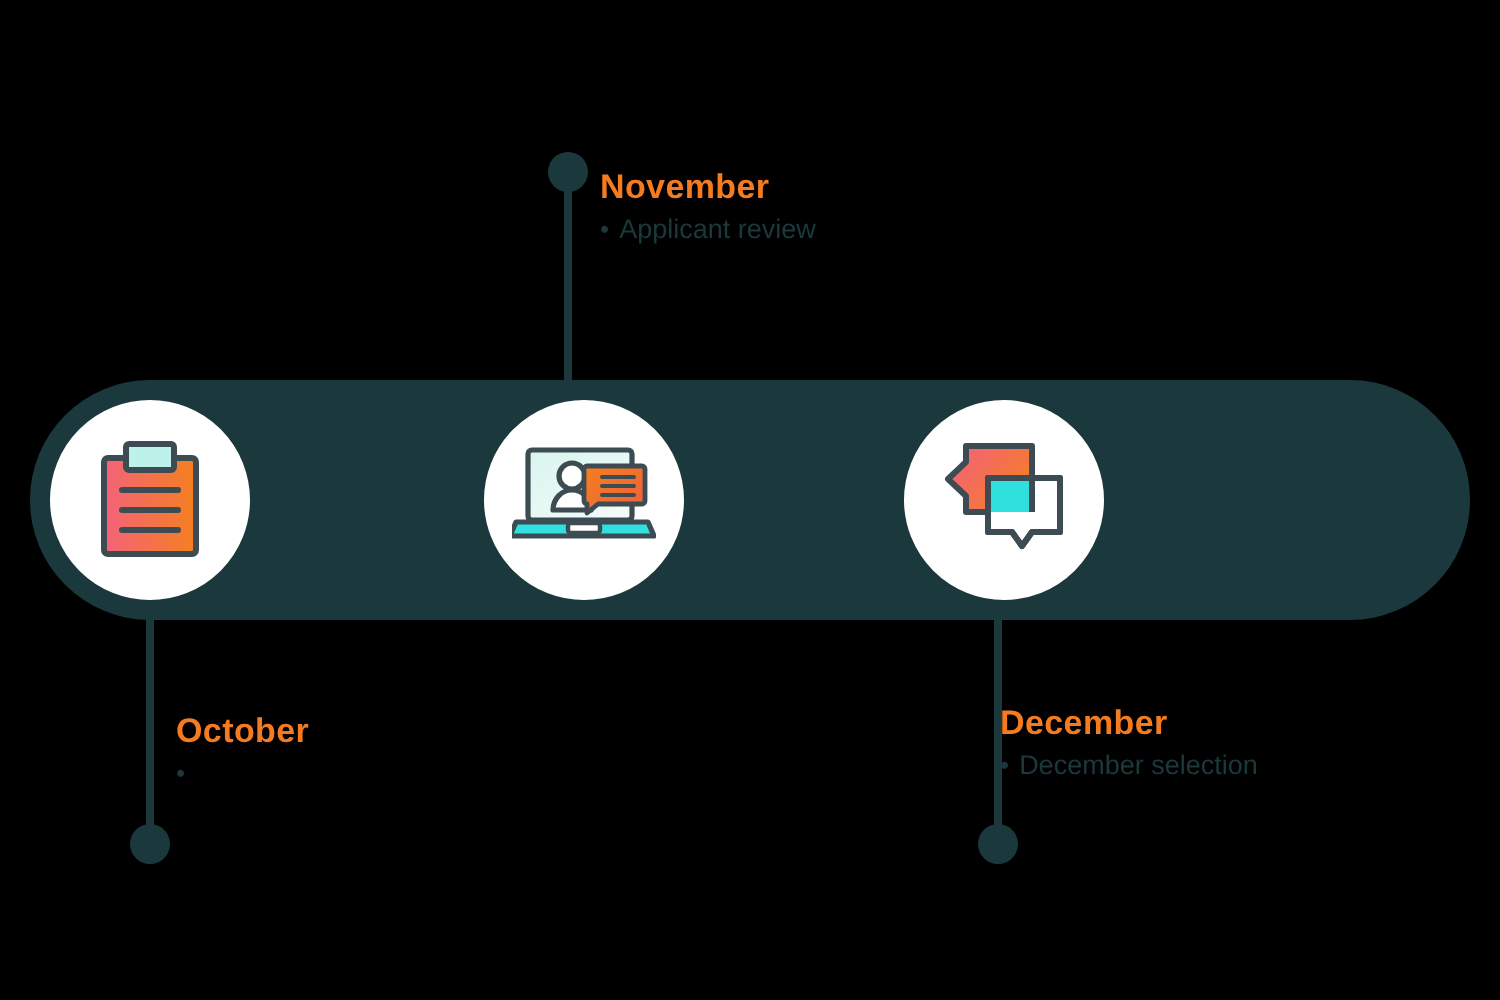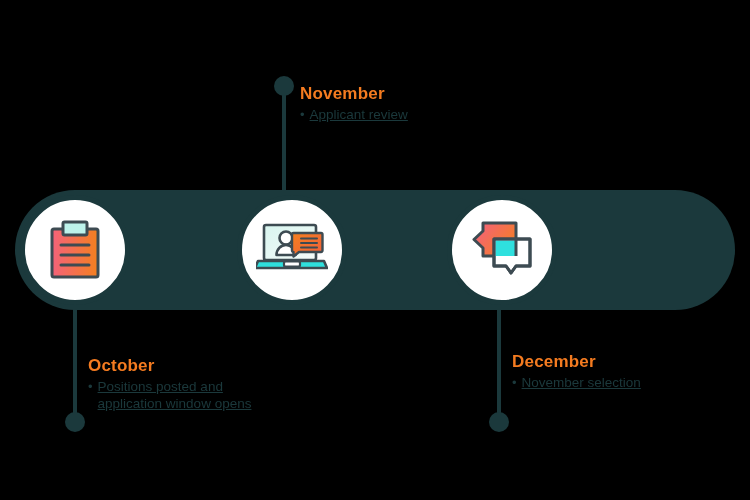--- a/index.html
+++ b/index.html
@@ -84,21 +84,20 @@
     color: #1b393c;
     font-size: 13px;
     line-height: 17px;
     flex: 0 0 auto;
   }
   .caption-body {
     color: #1b393c;
     font-size: 13.5px;
     line-height: 17px;
     margin: 0;
-    text-decoration: underline;
   }
 
   .icon-svg { display: block; }
 </style>
 </head>
 <body>
 
 <div id="stage">
 
   <div class="timeline-bar"></div>
@@ -189,30 +188,26 @@
       <p class="caption-body">
         <span>Applicant review</span><br>
       </p>
     </div>
   </div>
 
   <div class="caption" style="left:88px; top:356px;">
     <p class="caption-title">October</p>
     <div class="caption-body-row">
       <span class="caption-bullet">•</span>
-      <p class="caption-body">
-        <span>Positions posted and</span><br>
-        <span>application window opens</span>
-      </p>
     </div>
   </div>
 
-  <div class="caption" style="left:512px; top:352px;">
+  <div class="caption" style="left:500px; top:352px;">
     <p class="caption-title">December</p>
     <div class="caption-body-row">
       <span class="caption-bullet">•</span>
       <p class="caption-body">
-        <span>November selection</span><br>
+        <span>December selection</span><br>
       </p>
     </div>
   </div>
 
 </div>
 
 </body></html>

